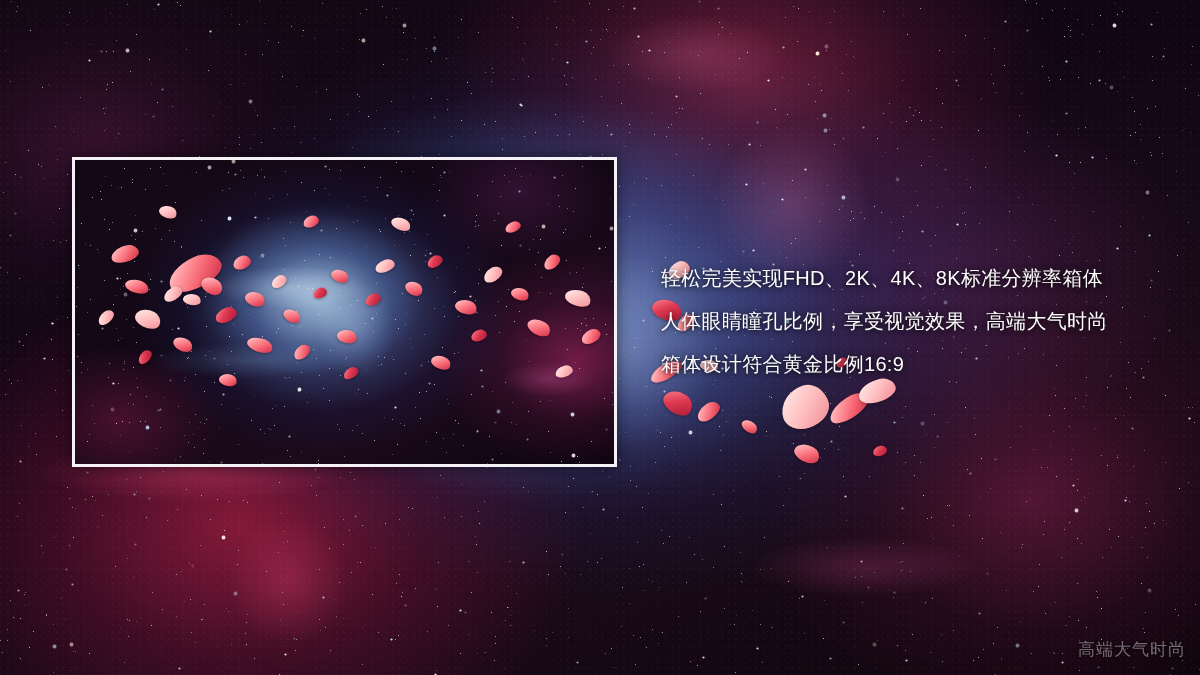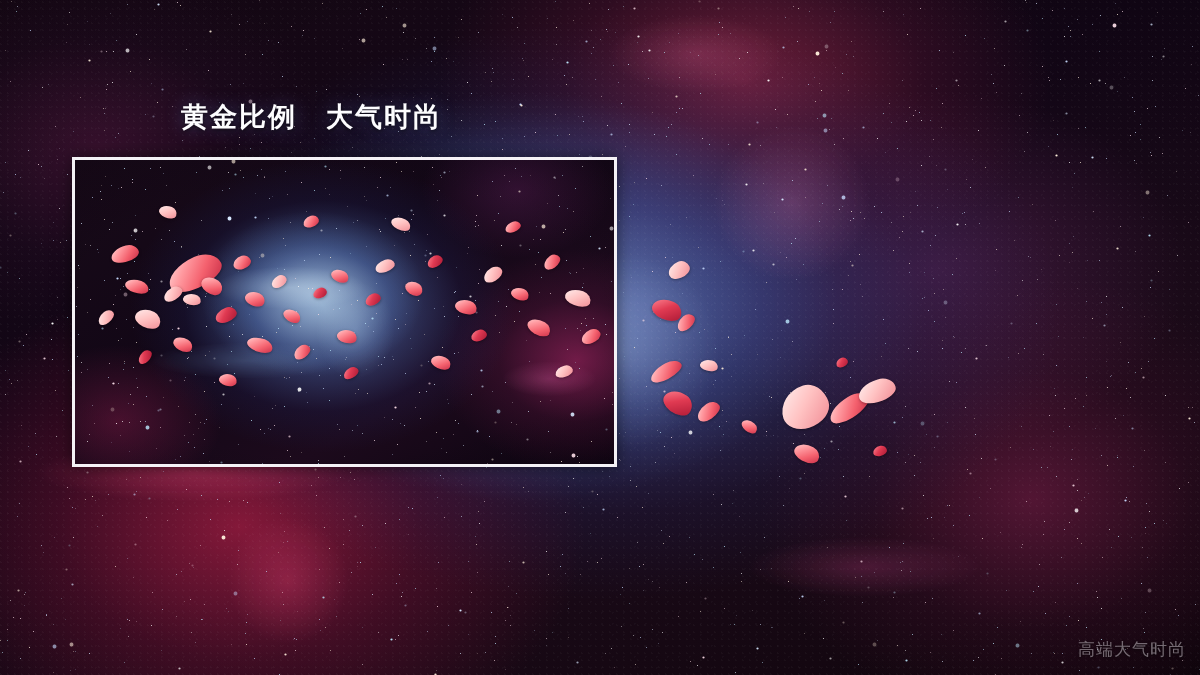--- a/index.html
+++ b/index.html
@@ -137,21 +137,20 @@
       <div class="petal" style="left: 696px; top: 404px; width: 25px; height: 15px; transform: rotate(-34deg);"></div>
       <div class="petal pale" style="left: 781px; top: 386px; width: 48px; height: 42px; transform: rotate(-18deg);"></div>
       <div class="petal" style="left: 827px; top: 398px; width: 44px; height: 20px; transform: rotate(-32deg);"></div>
       <div class="petal pale" style="left: 858px; top: 380px; width: 38px; height: 22px; transform: rotate(-16deg);"></div>
       <div class="petal" style="left: 794px; top: 445px; width: 26px; height: 17px; transform: rotate(28deg);"></div>
       <div class="petal dark" style="left: 873px; top: 446px; width: 14px; height: 10px; transform: rotate(-12deg);"></div>
       <div class="petal" style="left: 741px; top: 421px; width: 17px; height: 11px; transform: rotate(40deg);"></div>
       <div class="petal dark" style="left: 836px; top: 358px; width: 12px; height: 9px; transform: rotate(-20deg);"></div>
     </div>
 
-  <h1 id="title">黄金比例　大气时尚</h1>
 
   <div id="panel">
     <div id="panel-img"></div>
     <div id="panel-wisps"></div>
     <div class="starlayer" id="stars-panel" style="box-shadow: rgba(200, 220, 255, 0.34) 374px 11px 0px 0px, rgba(255, 240, 220, 0.71) 208px 78px 0px 0px, rgba(200, 220, 255, 0.77) 383px 263px 0px 0px, rgba(255, 240, 220, 0.94) 506px 163px 0px 0px, rgba(255, 240, 220, 0.29) 535px 38px 0px 0px, rgba(200, 220, 255, 0.27) 317px 196px 0px 0px, rgba(255, 255, 255, 0.59) 15px 85px 0px 0px, rgba(255, 225, 235, 0.76) 34px 203px 0px 0px, rgba(255, 240, 220, 0.35) 226px 292px 0px 0px, rgba(190, 235, 255, 0.35) 531px 269px 0px 0.6px, rgba(255, 240, 220, 0.48) 334px 71px 0px 0px, rgba(200, 220, 255, 0.42) 461px 66px 0px 0px, rgba(215, 232, 255, 0.62) 277px 270px 0px 0px, rgba(255, 225, 235, 0.77) 67px 71px 0px 0px, rgba(255, 240, 220, 0.97) 344px 232px 0px 0px, rgba(200, 220, 255, 0.86) 330px 213px 0px 0px, rgba(215, 232, 255, 0.64) 56px 75px 0px 0px, rgba(255, 240, 220, 0.28) 163px 248px 0px 0px, rgba(200, 220, 255, 0.91) 248px 228px 0px 0px, rgba(215, 232, 255, 0.66) 48px 126px 0px 0px, rgba(255, 225, 235, 0.61) 109px 220px 0px 0px, rgba(255, 255, 255, 0.85) 65px 261px 0px 0px, rgba(200, 220, 255, 0.32) 350px 95px 0px 0.6px, rgba(255, 255, 255, 0.3) 368px 146px 0px 0px, rgba(215, 232, 255, 0.82) 182px 15px 0px 0px, rgba(255, 255, 255, 0.3) 333px 307px 0px 0px, rgba(215, 232, 255, 0.74) 116px 191px 0px 0px, rgba(255, 255, 255, 0.48) 246px 70px 0px 0.6px, rgba(200, 220, 255, 0.97) 45px 118px 0px 0px, rgba(255, 255, 255, 0.86) 187px 176px 0px 0px, rgba(255, 255, 255, 0.26) 451px 180px 0px 0px, rgba(200, 220, 255, 0.38) 150px 150px 0px 0px, rgba(200, 220, 255, 0.48) 124px 103px 0px 0px, rgba(255, 225, 235, 0.69) 116px 305px 0px 0px, rgba(190, 235, 255, 0.31) 163px 111px 0px 0px, rgba(255, 225, 235, 0.42) 276px 144px 0px 0px, rgba(190, 235, 255, 0.95) 507px 127px 0px 0px, rgba(255, 225, 235, 0.86) 357px 7px 0px 0px, rgba(255, 240, 220, 0.95) 488px 72px 0px 0px, rgba(200, 220, 255, 0.53) 232px 242px 0px 0px, rgba(190, 235, 255, 0.64) 487px 15px 0px 0px, rgba(200, 220, 255, 0.75) 119px 287px 0px 0px, rgba(215, 232, 255, 0.49) 279px 172px 0px 0px, rgba(200, 220, 255, 0.92) 180px 57px 0px 0.6px, rgba(255, 255, 255, 0.79) 6px 202px 0px 0px, rgba(255, 225, 235, 0.85) 212px 290px 0px 0px, rgba(255, 225, 235, 0.48) 330px 164px 0px 0px, rgba(200, 220, 255, 0.8) 33px 217px 0px 0px, rgba(255, 240, 220, 0.39) 280px 233px 0px 0px, rgba(215, 232, 255, 0.85) 52px 126px 0px 0px, rgba(215, 232, 255, 0.45) 85px 249px 0px 0.6px, rgba(190, 235, 255, 0.92) 254px 240px 0px 0px, rgba(200, 220, 255, 0.85) 400px 140px 0px 0px, rgba(255, 225, 235, 0.49) 352px 74px 0px 0px, rgba(200, 220, 255, 0.53) 543px 200px 0px 0.6px, rgba(215, 232, 255, 0.95) 6px 63px 0px 0px, rgba(255, 255, 255, 0.7) 54px 262px 0px 0px, rgba(255, 225, 235, 0.75) 15px 139px 0px 0px, rgba(255, 225, 235, 0.42) 41px 168px 0px 0px, rgba(255, 225, 235, 0.67) 220px 118px 0px 0px, rgba(200, 220, 255, 0.87) 229px 100px 0px 0px, rgba(200, 220, 255, 0.8) 71px 236px 0px 0px, rgba(255, 255, 255, 0.48) 210px 85px 0px 0px, rgba(255, 255, 255, 0.52) 129px 279px 0px 0px, rgba(200, 220, 255, 0.88) 402px 270px 0px 0px, rgba(255, 225, 235, 0.73) 59px 70px 0px 0px, rgba(215, 232, 255, 0.7) 398px 304px 0px 0px, rgba(215, 232, 255, 0.92) 261px 68px 0px 0px, rgba(190, 235, 255, 0.71) 113px 282px 0px 0px, rgba(215, 232, 255, 0.61) 423px 141px 0px 0px, rgba(255, 255, 255, 0.47) 269px 296px 0px 0px, rgba(215, 232, 255, 0.98) 369px 156px 0px 0px, rgba(255, 225, 235, 0.88) 75px 119px 0px 0px, rgba(255, 225, 235, 0.48) 212px 34px 0px 0px, rgba(255, 255, 255, 0.61) 134px 7px 0px 1.4px, rgba(200, 220, 255, 0.55) 492px 48px 0px 0px, rgba(190, 235, 255, 0.79) 423px 53px 0px 0px, rgba(190, 235, 255, 0.48) 426px 293px 0px 0px, rgba(255, 225, 235, 0.35) 40px 135px 0px 0px, rgba(200, 220, 255, 0.96) 379px 193px 0px 0px, rgba(200, 220, 255, 0.93) 414px 276px 0px 0px, rgba(190, 235, 255, 0.9) 432px 305px 0px 0px, rgba(190, 235, 255, 0.85) 500px 28px 0px 0px, rgba(255, 240, 220, 0.61) 158px 1px 0px 1.4px, rgba(190, 235, 255, 0.98) 290px 163px 0px 0px, rgba(200, 220, 255, 0.64) 402px 271px 0px 0.6px, rgba(190, 235, 255, 0.3) 336px 188px 0px 0px, rgba(215, 232, 255, 0.44) 417px 231px 0px 0px, rgba(255, 225, 235, 0.37) 505px 170px 0px 0px, rgba(215, 232, 255, 0.97) 379px 132px 0px 0px, rgba(255, 255, 255, 0.63) 41px 263px 0px 0px, rgba(190, 235, 255, 0.82) 444px 151px 0px 0px, rgba(255, 225, 235, 0.95) 320px 247px 0px 0.6px, rgba(215, 232, 255, 0.92) 309px 197px 0px 0px, rgba(255, 255, 255, 0.9) 219px 153px 0px 0px, rgba(255, 255, 255, 0.88) 47px 261px 0px 0px, rgba(255, 240, 220, 0.89) 129px 231px 0px 0px, rgba(255, 240, 220, 0.81) 292px 233px 0px 0px, rgba(255, 225, 235, 0.29) 293px 166px 0px 0px, rgba(255, 240, 220, 0.61) 49px 201px 0px 0px, rgba(190, 235, 255, 0.98) 176px 260px 0px 0px, rgba(200, 220, 255, 0.98) 323px 168px 0px 0px, rgba(200, 220, 255, 0.67) 298px 171px 0px 0px, rgba(255, 255, 255, 0.35) 437px 242px 0px 0px, rgba(255, 225, 235, 0.73) 216px 158px 0px 0px, rgba(200, 220, 255, 0.32) 541px 32px 0px 0.6px, rgba(255, 240, 220, 0.3) 26px 25px 0px 0px, rgba(255, 240, 220, 0.7) 468px 66px 0px 1.4px, rgba(215, 232, 255, 0.36) 46px 178px 0px 0px, rgba(255, 255, 255, 0.37) 270px 199px 0px 0px, rgba(200, 220, 255, 0.82) 29px 120px 0px 0px, rgba(255, 255, 255, 0.43) 452px 279px 0px 0.6px, rgba(215, 232, 255, 0.9) 351px 231px 0px 0px, rgba(255, 255, 255, 0.96) 426px 85px 0px 0px, rgba(255, 225, 235, 0.4) 303px 205px 0px 0px, rgba(255, 255, 255, 0.42) 91px 25px 0px 0px, rgba(190, 235, 255, 0.55) 49px 203px 0px 0px, rgba(200, 220, 255, 0.38) 83px 250px 0px 0.6px, rgba(200, 220, 255, 0.95) 380px 131px 0px 0px, rgba(215, 232, 255, 0.89) 364px 30px 0px 0px, rgba(255, 255, 255, 0.39) 101px 309px 0px 0px, rgba(190, 235, 255, 0.75) 2px 196px 0px 0px, rgba(215, 232, 255, 0.31) 372px 239px 0px 0px, rgba(215, 232, 255, 0.75) 1px 146px 0px 0px, rgba(190, 235, 255, 0.77) 156px 191px 0px 0px, rgb(200, 220, 255) 539px 275px 0px 0px, rgba(200, 220, 255, 0.41) 53px 243px 0px 0px, rgba(255, 240, 220, 0.86) 100px 42px 0px 0px, rgba(190, 235, 255, 0.82) 264px 148px 0px 0px, rgba(255, 255, 255, 0.33) 445px 85px 0px 0.6px, rgba(215, 232, 255, 0.74) 383px 156px 0px 0px, rgba(255, 240, 220, 0.83) 106px 86px 0px 0px, rgba(255, 255, 255, 0.4) 383px 192px 0px 0px, rgba(215, 232, 255, 0.85) 491px 100px 0px 0px, rgba(200, 220, 255, 0.51) 183px 188px 0px 0px, rgba(190, 235, 255, 0.96) 209px 246px 0px 0px, rgba(200, 220, 255, 0.42) 88px 13px 0px 0px, rgba(190, 235, 255, 0.67) 121px 12px 0px 0px, rgba(255, 255, 255, 0.34) 123px 94px 0px 0px, rgba(255, 225, 235, 0.4) 258px 149px 0px 0px, rgba(255, 225, 235, 0.39) 50px 134px 0px 1.4px, rgba(255, 225, 235, 0.66) 214px 276px 0px 0.6px, rgba(190, 235, 255, 0.36) 61px 218px 0px 0px, rgba(215, 232, 255, 0.87) 244px 94px 0px 0px, rgba(190, 235, 255, 0.5) 310px 58px 0px 0px, rgba(215, 232, 255, 0.53) 29px 162px 0px 0px, rgba(255, 225, 235, 0.93) 305px 17px 0px 0px, rgba(255, 225, 235, 0.66) 85px 267px 0px 0px, rgba(215, 232, 255, 0.68) 97px 169px 0px 0px, rgba(190, 235, 255, 0.45) 282px 265px 0px 0px, rgba(255, 255, 255, 0.61) 120px 254px 0px 0px, rgba(255, 240, 220, 0.76) 241px 198px 0px 0px, rgba(255, 240, 220, 0.9) 320px 159px 0px 0px, rgba(190, 235, 255, 0.74) 168px 17px 0px 0px, rgba(255, 240, 220, 0.7) 420px 155px 0px 0px, rgba(255, 240, 220, 0.49) 417px 299px 0px 0.6px, rgba(255, 255, 255, 0.56) 329px 72px 0px 0px, rgba(215, 232, 255, 0.37) 480px 18px 0px 0px, rgba(190, 235, 255, 0.36) 275px 93px 0px 0px, rgba(190, 235, 255, 0.88) 70px 29px 0px 0px, rgba(255, 240, 220, 0.34) 88px 237px 0px 0px, rgba(190, 235, 255, 0.35) 437px 69px 0px 0px, rgba(255, 255, 255, 0.71) 400px 66px 0px 0px, rgba(255, 225, 235, 0.62) 302px 27px 0px 0px, rgba(215, 232, 255, 0.74) 542px 296px 0px 0px, rgba(255, 225, 235, 0.55) 537px 244px 0px 0px, rgba(215, 232, 255, 0.42) 211px 218px 0px 0px, rgba(190, 235, 255, 0.61) 152px 204px 0px 0px, rgba(255, 225, 235, 0.67) 265px 10px 0px 0px, rgba(255, 225, 235, 0.32) 10px 84px 0px 0px, rgba(255, 255, 255, 0.51) 86px 121px 0px 0.6px, rgba(255, 225, 235, 0.75) 304px 69px 0px 0px, rgba(200, 220, 255, 0.3) 23px 92px 0px 0px, rgba(215, 232, 255, 0.97) 396px 234px 0px 0px, rgba(215, 232, 255, 0.54) 339px 84px 0px 0px, rgba(255, 255, 255, 0.4) 109px 275px 0px 0px, rgba(255, 225, 235, 0.27) 179px 236px 0px 0px, rgba(255, 255, 255, 0.81) 85px 7px 0px 0px, rgba(255, 240, 220, 0.64) 215px 296px 0px 0px, rgba(200, 220, 255, 0.65) 490px 168px 0px 0px, rgba(255, 240, 220, 0.43) 184px 97px 0px 0px, rgba(255, 225, 235, 0.99) 529px 238px 0px 0px, rgba(255, 240, 220, 0.62) 424px 172px 0px 0px, rgba(255, 225, 235, 0.71) 189px 17px 0px 0px, rgba(255, 225, 235, 0.35) 358px 24px 0px 0px, rgba(200, 220, 255, 0.43) 325px 263px 0px 0px, rgba(255, 255, 255, 0.64) 502px 168px 0px 0px, rgba(255, 225, 235, 0.39) 338px 11px 0px 0px, rgba(190, 235, 255, 0.72) 70px 261px 0px 0px, rgba(215, 232, 255, 0.84) 473px 271px 0px 0px, rgba(255, 255, 255, 0.53) 318px 199px 0px 0px, rgba(255, 255, 255, 0.53) 225px 166px 0px 0px, rgba(255, 240, 220, 0.63) 132px 99px 0px 0.6px, rgba(255, 225, 235, 0.84) 237px 128px 0px 0px, rgba(255, 225, 235, 0.44) 19px 263px 0px 0px, rgba(255, 240, 220, 0.81) 361px 272px 0px 0px, rgba(255, 255, 255, 0.91) 226px 310px 0px 0px, rgba(255, 255, 255, 0.87) 112px 198px 0px 0px, rgba(190, 235, 255, 0.75) 484px 46px 0px 0px, rgba(190, 235, 255, 0.56) 187px 303px 0px 0px, rgba(255, 225, 235, 0.95) 465px 79px 0px 0px, rgba(255, 255, 255, 0.49) 371px 292px 0px 0px, rgba(255, 255, 255, 0.46) 475px 292px 0px 0px, rgba(200, 220, 255, 0.66) 52px 113px 0px 0px, rgba(255, 225, 235, 0.97) 38px 144px 0px 0px, rgba(255, 240, 220, 0.27) 134px 191px 0px 0px, rgba(255, 225, 235, 0.29) 475px 240px 0px 0px, rgba(215, 232, 255, 0.44) 163px 284px 0px 0px, rgba(200, 220, 255, 0.8) 406px 210px 0px 0.6px, rgba(255, 225, 235, 0.57) 393px 87px 0px 0px, rgba(255, 240, 220, 0.71) 326px 11px 0px 0px, rgba(255, 225, 235, 0.37) 254px 34px 0px 0px, rgba(215, 232, 255, 0.87) 465px 174px 0px 0px, rgba(255, 240, 220, 0.59) 170px 105px 0px 0px, rgba(200, 220, 255, 0.73) 75px 8px 0px 0px, rgba(215, 232, 255, 0.66) 195px 269px 0px 0px, rgba(215, 232, 255, 0.71) 194px 38px 0px 0px, rgba(255, 225, 235, 0.55) 214px 217px 0px 0px, rgba(255, 240, 220, 0.35) 472px 43px 0px 0px, rgba(215, 232, 255, 0.69) 37px 62px 0px 0px, rgba(255, 240, 220, 0.26) 4px 108px 0px 0px, rgba(255, 255, 255, 0.58) 86px 79px 0px 0px, rgba(255, 240, 220, 0.47) 125px 262px 0px 0px, rgba(255, 255, 255, 0.53) 215px 62px 0px 0px, rgba(215, 232, 255, 0.48) 336px 50px 0px 0.6px, rgba(255, 255, 255, 0.85) 243px 300px 0px 0px, rgba(255, 255, 255, 0.64) 507px 6px 0px 0px, rgba(190, 235, 255, 0.97) 59px 101px 0px 0px, rgba(255, 225, 235, 0.97) 63px 309px 0px 0px, rgba(255, 240, 220, 0.95) 282px 140px 0px 0px, rgba(200, 220, 255, 0.91) 99px 81px 0px 0px, rgba(255, 255, 255, 0.85) 153px 12px 0px 0px, rgba(200, 220, 255, 0.64) 359px 148px 0px 0px, rgba(255, 255, 255, 0.71) 62px 227px 0px 0px, rgba(255, 225, 235, 0.28) 265px 18px 0px 0px, rgba(255, 255, 255, 0.89) 12px 281px 0px 0px, rgba(255, 240, 220, 0.97) 486px 301px 0px 0px, rgba(215, 232, 255, 0.36) 291px 209px 0px 0px, rgba(215, 232, 255, 0.67) 209px 109px 0px 0px, rgba(255, 255, 255, 0.73) 395px 136px 0px 0.6px, rgba(255, 255, 255, 0.41) 434px 21px 0px 0px, rgba(255, 225, 235, 0.6) 404px 109px 0px 0px, rgb(215, 232, 255) 154px 58px 0px 1.4px, rgba(255, 225, 235, 0.41) 189px 16px 0px 0px, rgba(255, 240, 220, 0.26) 455px 15px 0px 0px, rgba(255, 225, 235, 0.82) 57px 22px 0px 0px, rgba(215, 232, 255, 0.64) 388px 285px 0px 0px, rgba(190, 235, 255, 0.85) 303px 196px 0px 0px, rgba(190, 235, 255, 0.69) 454px 89px 0px 0px, rgba(255, 225, 235, 0.36) 401px 152px 0px 0.6px, rgba(255, 255, 255, 0.46) 271px 197px 0px 0px, rgba(255, 255, 255, 0.27) 139px 198px 0px 0.6px, rgba(255, 240, 220, 0.83) 29px 59px 0px 0px, rgba(200, 220, 255, 0.4) 278px 62px 0px 0px, rgba(200, 220, 255, 0.62) 105px 296px 0px 0px, rgba(190, 235, 255, 0.65) 48px 209px 0px 0px, rgba(215, 232, 255, 0.87) 329px 265px 0px 0px, rgba(190, 235, 255, 0.89) 255px 190px 0px 0px, rgba(255, 240, 220, 0.92) 321px 2px 0px 0px, rgba(215, 232, 255, 0.32) 508px 123px 0px 0px, rgba(190, 235, 255, 0.36) 60px 55px 0px 0px, rgba(255, 240, 220, 0.96) 255px 97px 0px 0px, rgba(255, 240, 220, 0.4) 179px 138px 0px 0px, rgba(255, 255, 255, 0.46) 80px 68px 0px 0px, rgba(200, 220, 255, 0.7) 353px 201px 0px 0px, rgba(255, 225, 235, 0.95) 38px 223px 0px 0.6px, rgba(255, 225, 235, 0.31) 95px 220px 0px 0.6px, rgba(255, 255, 255, 0.26) 86px 195px 0px 0.6px, rgba(255, 240, 220, 0.58) 498px 51px 0px 0px, rgba(255, 225, 235, 0.89) 498px 295px 0px 1.4px, rgba(255, 255, 255, 0.61) 226px 212px 0px 0px, rgba(255, 240, 220, 0.37) 200px 245px 0px 0px, rgba(215, 232, 255, 0.39) 12px 209px 0px 0px, rgba(255, 255, 255, 0.96) 131px 166px 0px 0px, rgba(215, 232, 255, 0.5) 222px 202px 0px 0px, rgba(215, 232, 255, 0.77) 440px 8px 0px 0px, rgba(215, 232, 255, 0.77) 43px 223px 0px 0px, rgba(255, 225, 235, 0.58) 301px 153px 0px 0px, rgba(215, 232, 255, 0.86) 238px 189px 0px 0px, rgba(190, 235, 255, 0.79) 265px 215px 0px 0px, rgba(215, 232, 255, 0.88) 524px 88px 0px 0.6px, rgba(215, 232, 255, 0.87) 58px 207px 0px 0px, rgba(255, 255, 255, 0.76) 369px 55px 0px 0.6px, rgba(255, 225, 235, 0.42) 378px 274px 0px 0px, rgba(255, 255, 255, 0.95) 223px 126px 0px 0px, rgba(255, 255, 255, 0.26) 291px 40px 0px 0px, rgba(200, 220, 255, 0.99) 42px 118px 0px 0.6px, rgba(190, 235, 255, 0.51) 542px 305px 0px 0px, rgba(200, 220, 255, 0.55) 106px 87px 0px 0px, rgba(255, 255, 255, 0.51) 436px 262px 0px 0px, rgba(200, 220, 255, 0.33) 54px 291px 0px 0px, rgba(255, 240, 220, 0.62) 165px 10px 0px 0px, rgba(215, 232, 255, 0.36) 331px 153px 0px 0px, rgba(255, 225, 235, 0.84) 139px 222px 0px 0px, rgba(255, 240, 220, 0.35) 144px 267px 0px 0px, rgba(255, 255, 255, 0.87) 224px 229px 0px 1.4px, rgba(255, 255, 255, 0.72) 490px 69px 0px 0px, rgba(255, 255, 255, 0.92) 305px 71px 0px 0px, rgba(200, 220, 255, 0.83) 306px 204px 0px 0px, rgba(215, 232, 255, 0.27) 180px 33px 0px 0px, rgba(255, 255, 255, 0.54) 197px 248px 0px 0px, rgba(255, 255, 255, 0.71) 492px 189px 0px 0px, rgba(255, 240, 220, 0.77) 283px 229px 0px 0px, rgba(200, 220, 255, 0.75) 60px 79px 0px 0px, rgba(255, 225, 235, 0.55) 340px 247px 0px 0px, rgba(255, 255, 255, 0.32) 362px 40px 0px 0px, rgba(200, 220, 255, 0.75) 336px 59px 0px 0px, rgba(255, 255, 255, 0.53) 14px 274px 0px 0px, rgba(255, 225, 235, 0.89) 199px 265px 0px 0px, rgba(190, 235, 255, 0.58) 27px 168px 0px 0.6px, rgba(215, 232, 255, 0.96) 57px 19px 0px 0px, rgba(255, 240, 220, 0.46) 111px 144px 0px 0px, rgba(255, 225, 235, 0.86) 254px 9px 0px 0px, rgba(255, 240, 220, 0.56) 460px 104px 0px 0px, rgba(255, 225, 235, 0.93) 103px 168px 0px 0.6px, rgba(200, 220, 255, 0.72) 146px 244px 0px 0px, rgba(255, 255, 255, 0.56) 282px 60px 0px 0px, rgba(255, 255, 255, 0.78) 289px 7px 0px 0px, rgba(190, 235, 255, 0.42) 146px 302px 0px 0.6px, rgba(215, 232, 255, 0.51) 17px 245px 0px 0px, rgba(255, 240, 220, 0.6) 209px 217px 0px 0px, rgba(255, 240, 220, 0.26) 37px 249px 0px 1.4px, rgba(255, 225, 235, 0.98) 243px 154px 0px 0px, rgba(200, 220, 255, 0.31) 174px 154px 0px 0px, rgba(255, 240, 220, 0.43) 458px 79px 0px 0px, rgba(255, 240, 220, 0.66) 103px 304px 0px 0px, rgba(255, 240, 220, 0.35) 2px 127px 0px 0px, rgba(255, 255, 255, 0.64) 126px 60px 0px 0px, rgba(255, 240, 220, 0.97) 335px 95px 0px 0px, rgba(255, 240, 220, 0.4) 464px 132px 0px 0px, rgba(215, 232, 255, 0.58) 369px 12px 0px 0.6px, rgba(255, 225, 235, 0.9) 226px 22px 0px 0px, rgba(200, 220, 255, 0.5) 189px 273px 0px 0px, rgba(190, 235, 255, 0.61) 22px 89px 0px 0px, rgba(255, 255, 255, 0.63) 518px 158px 0px 0px, rgba(190, 235, 255, 0.92) 159px 213px 0px 0px, rgba(200, 220, 255, 0.87) 131px 259px 0px 0px, rgba(255, 255, 255, 0.44) 131px 133px 0px 0px, rgba(255, 240, 220, 0.27) 123px 268px 0px 0px, rgba(255, 225, 235, 0.28) 392px 93px 0px 0px, rgba(215, 232, 255, 0.89) 25px 31px 0px 0px, rgba(200, 220, 255, 0.46) 317px 294px 0px 0px, rgba(255, 225, 235, 0.81) 327px 133px 0px 0px, rgba(200, 220, 255, 0.29) 43px 28px 0px 0px, rgba(215, 232, 255, 0.96) 530px 164px 0px 0px, rgba(190, 235, 255, 0.55) 160px 14px 0px 0.6px, rgba(255, 240, 220, 0.37) 30px 16px 0px 0px, rgba(200, 220, 255, 0.94) 128px 293px 0px 0px, rgba(215, 232, 255, 0.97) 463px 166px 0px 0px, rgba(200, 220, 255, 0.67) 501px 306px 0px 0px, rgba(215, 232, 255, 0.71) 287px 273px 0px 0px, rgba(215, 232, 255, 0.88) 497px 254px 0px 1.4px, rgba(200, 220, 255, 0.48) 454px 201px 0px 0px, rgba(200, 220, 255, 0.6) 36px 25px 0px 0px, rgba(190, 235, 255, 0.48) 495px 113px 0px 0px, rgba(255, 240, 220, 0.74) 201px 172px 0px 0px, rgba(190, 235, 255, 0.89) 243px 303px 0px 0px, rgba(255, 225, 235, 0.91) 322px 284px 0px 0px, rgba(200, 220, 255, 0.26) 36px 282px 0px 0px, rgba(255, 240, 220, 0.64) 522px 178px 0px 0.6px, rgba(255, 225, 235, 0.34) 45px 275px 0px 0px, rgba(255, 240, 220, 0.86) 26px 39px 0px 0px, rgba(190, 235, 255, 0.26) 202px 108px 0px 0px, rgba(255, 255, 255, 0.35) 118px 274px 0px 0px, rgba(255, 255, 255, 0.51) 479px 17px 0px 0.6px, rgba(255, 255, 255, 0.32) 272px 46px 0px 0px, rgba(255, 225, 235, 0.58) 354px 223px 0px 0.6px, rgba(255, 240, 220, 0.77) 58px 244px 0px 0px, rgba(200, 220, 255, 0.69) 312px 35px 0px 0.6px, rgba(190, 235, 255, 0.35) 37px 223px 0px 0px, rgba(255, 225, 235, 0.94) 46px 27px 0px 0px, rgba(255, 255, 255, 0.71) 55px 234px 0px 0px, rgba(255, 225, 235, 0.41) 412px 303px 0px 0px, rgba(255, 240, 220, 0.6) 510px 158px 0px 0px, rgba(215, 232, 255, 0.48) 315px 27px 0px 0px, rgba(190, 235, 255, 0.83) 504px 208px 0px 0px, rgba(255, 240, 220, 0.92) 367px 187px 0px 0px, rgba(255, 225, 235, 0.56) 429px 15px 0px 0px, rgba(215, 232, 255, 0.25) 366px 288px 0px 0px, rgba(255, 240, 220, 0.49) 350px 101px 0px 0px, rgba(200, 220, 255, 0.95) 254px 208px 0px 0px, rgba(190, 235, 255, 0.63) 294px 137px 0px 0px, rgba(255, 240, 220, 0.38) 441px 264px 0px 0px, rgba(215, 232, 255, 0.52) 234px 186px 0px 0px, rgba(190, 235, 255, 0.86) 515px 76px 0px 0px, rgba(215, 232, 255, 0.54) 51px 159px 0px 0px, rgba(190, 235, 255, 0.49) 423px 251px 0px 1.4px, rgba(255, 225, 235, 0.37) 81px 288px 0px 0px, rgba(255, 255, 255, 0.44) 301px 123px 0px 0px, rgba(255, 240, 220, 0.6) 444px 31px 0px 0.6px, rgba(255, 240, 220, 0.25) 346px 205px 0px 0.6px, rgba(200, 220, 255, 0.55) 536px 121px 0px 0px, rgba(255, 255, 255, 0.95) 431px 146px 0px 0px, rgba(255, 225, 235, 0.6) 501px 112px 0px 0px, rgba(190, 235, 255, 0.77) 297px 158px 0px 0.6px, rgba(255, 240, 220, 0.88) 516px 281px 0px 0px, rgba(215, 232, 255, 0.73) 244px 215px 0px 0px, rgba(255, 255, 255, 0.81) 531px 174px 0px 0px, rgba(255, 240, 220, 0.57) 156px 146px 0px 0px, rgba(255, 240, 220, 0.42) 289px 36px 0px 0px, rgba(255, 240, 220, 0.49) 114px 262px 0px 0px, rgba(255, 240, 220, 0.25) 52px 94px 0px 0px, rgba(190, 235, 255, 0.98) 203px 168px 0px 0px, rgba(190, 235, 255, 0.37) 500px 202px 0px 0px, rgba(255, 240, 220, 0.47) 537px 232px 0px 0px, rgba(190, 235, 255, 0.55) 441px 63px 0px 0px, rgba(255, 240, 220, 0.35) 541px 21px 0px 0px, rgba(255, 240, 220, 0.3) 420px 262px 0px 0.6px, rgba(255, 255, 255, 0.91) 115px 111px 0px 1.4px, rgba(190, 235, 255, 0.56) 365px 15px 0px 0px, rgba(255, 225, 235, 0.78) 530px 87px 0px 0px, rgba(255, 240, 220, 0.84) 61px 182px 0px 0px, rgba(255, 255, 255, 0.67) 221px 151px 0px 0px, rgba(200, 220, 255, 0.27) 197px 36px 0px 0px, rgba(190, 235, 255, 0.39) 373px 243px 0px 0px, rgba(215, 232, 255, 0.94) 359px 224px 0px 0px, rgba(215, 232, 255, 0.57) 407px 226px 0px 0.6px, rgba(255, 255, 255, 0.97) 154px 176px 0px 0px, rgba(255, 225, 235, 0.6) 6px 212px 0px 0px, rgba(255, 240, 220, 0.51) 103px 246px 0px 0px, rgba(190, 235, 255, 0.34) 106px 186px 0px 1.4px, rgba(255, 240, 220, 0.94) 233px 128px 0px 0px, rgba(190, 235, 255, 0.89) 239px 30px 0px 0px, rgba(190, 235, 255, 0.34) 381px 107px 0px 0px, rgba(255, 240, 220, 0.61) 497px 253px 0px 0px, rgba(255, 225, 235, 0.69) 113px 197px 0px 0px, rgba(215, 232, 255, 0.73) 317px 259px 0px 0px, rgba(255, 225, 235, 0.94) 299px 280px 0px 0px, rgba(200, 220, 255, 0.3) 70px 131px 0px 0px, rgba(255, 255, 255, 0.96) 34px 69px 0px 0px, rgba(255, 255, 255, 0.57) 112px 147px 0px 0px, rgba(200, 220, 255, 0.6) 147px 30px 0px 0px, rgba(255, 240, 220, 0.59) 264px 269px 0px 0px, rgba(215, 232, 255, 0.92) 453px 251px 0px 0px, rgba(255, 240, 220, 0.43) 250px 28px 0px 0px, rgba(255, 240, 220, 0.77) 504px 302px 0px 0px, rgba(200, 220, 255, 0.4) 110px 217px 0px 0px, rgba(255, 225, 235, 0.46) 366px 17px 0px 0px, rgba(215, 232, 255, 0.47) 446px 16px 0px 0px, rgba(200, 220, 255, 0.85) 17px 37px 0px 0px, rgba(255, 225, 235, 0.95) 400px 61px 0px 0px, rgba(255, 240, 220, 0.69) 465px 241px 0px 0px, rgba(255, 225, 235, 0.86) 403px 123px 0px 0px, rgba(190, 235, 255, 0.82) 120px 214px 0px 0px, rgba(255, 255, 255, 0.36) 323px 55px 0px 0px, rgba(255, 240, 220, 0.56) 419px 60px 0px 0px, rgba(190, 235, 255, 0.48) 368px 278px 0px 0px, rgba(255, 240, 220, 0.97) 345px 258px 0px 0px, rgb(190, 235, 255) 49px 8px 0px 0px, rgba(255, 255, 255, 0.26) 184px 134px 0px 0px, rgba(255, 225, 235, 0.78) 475px 133px 0px 0px, rgba(255, 225, 235, 0.36) 319px 85px 0px 0px, rgba(255, 255, 255, 0.88) 167px 174px 0px 0px, rgba(190, 235, 255, 0.98) 217px 165px 0px 0px, rgba(200, 220, 255, 0.4) 193px 268px 0px 0px, rgba(255, 255, 255, 0.92) 502px 296px 0px 0px, rgba(255, 255, 255, 0.28) 134px 301px 0px 0px, rgba(255, 255, 255, 0.88) 380px 260px 0px 0px, rgba(200, 220, 255, 0.66) 193px 58px 0px 0px, rgba(255, 240, 220, 0.94) 402px 35px 0px 0px, rgba(200, 220, 255, 0.56) 129px 263px 0px 0px, rgba(255, 255, 255, 0.76) 483px 35px 0px 0px, rgba(255, 255, 255, 0.73) 355px 93px 0px 0.6px, rgba(190, 235, 255, 0.62) 250px 6px 0px 0.6px, rgba(255, 240, 220, 0.88) 439px 161px 0px 0px, rgba(255, 255, 255, 0.56) 536px 68px 0px 1.4px, rgba(190, 235, 255, 0.95) 74px 129px 0px 0px, rgba(200, 220, 255, 0.75) 417px 21px 0px 0px, rgba(215, 232, 255, 0.76) 103px 309px 0px 1.4px, rgba(255, 240, 220, 0.42) 12px 152px 0px 0px, rgba(215, 232, 255, 0.43) 73px 113px 0px 0px, rgba(200, 220, 255, 0.69) 433px 129px 0px 0px, rgba(255, 255, 255, 0.48) 425px 36px 0px 0px, rgba(215, 232, 255, 0.5) 58px 167px 0px 0px, rgba(255, 225, 235, 0.34) 309px 257px 0px 0px, rgba(200, 220, 255, 0.33) 100px 299px 0px 0px, rgba(255, 225, 235, 0.82) 401px 55px 0px 0px, rgba(200, 220, 255, 0.51) 186px 9px 0px 0px, rgba(190, 235, 255, 0.71) 502px 143px 0px 0.6px, rgba(255, 225, 235, 0.83) 338px 54px 0px 0px, rgba(255, 255, 255, 0.74) 130px 136px 0px 0px, rgba(190, 235, 255, 0.81) 72px 267px 0px 1.4px, rgba(255, 240, 220, 0.47) 349px 174px 0px 0px, rgba(255, 225, 235, 0.77) 32px 309px 0px 0px, rgba(215, 232, 255, 0.33) 432px 65px 0px 0px, rgba(200, 220, 255, 0.97) 511px 165px 0px 0px, rgba(255, 255, 255, 0.74) 60px 70px 0px 1.4px, rgba(255, 240, 220, 0.35) 231px 51px 0px 0px, rgba(255, 225, 235, 0.94) 41px 263px 0px 0px, rgba(255, 225, 235, 0.72) 403px 65px 0px 0px, rgba(215, 232, 255, 0.98) 3px 105px 0px 0px, rgba(200, 220, 255, 0.68) 3px 174px 0px 0px, rgba(190, 235, 255, 0.84) 463px 92px 0px 0px, rgba(255, 255, 255, 0.55) 103px 120px 0px 0px, rgba(190, 235, 255, 0.52) 483px 208px 0px 0px, rgba(255, 240, 220, 0.41) 187px 95px 0px 1.4px, rgba(200, 220, 255, 0.54) 158px 164px 0px 0px, rgba(215, 232, 255, 0.78) 430px 222px 0px 0px, rgba(190, 235, 255, 0.65) 154px 28px 0px 0px, rgba(255, 255, 255, 0.31) 386px 143px 0px 0.6px, rgba(255, 240, 220, 0.61) 130px 195px 0px 0px, rgba(215, 232, 255, 0.55) 262px 264px 0px 0px, rgba(200, 220, 255, 0.76) 264px 130px 0px 0px, rgba(215, 232, 255, 0.46) 351px 90px 0px 0px, rgba(255, 225, 235, 0.53) 362px 117px 0px 0px, rgba(255, 255, 255, 0.47) 223px 231px 0px 0px, rgba(200, 220, 255, 0.42) 291px 86px 0px 0px, rgba(255, 240, 220, 0.94) 343px 140px 0px 0px, rgba(190, 235, 255, 0.73) 466px 117px 0px 0px, rgba(200, 220, 255, 0.25) 231px 232px 0px 0px, rgba(255, 225, 235, 0.92) 185px 269px 0px 0px, rgba(255, 225, 235, 0.4) 508px 108px 0px 0px, rgba(255, 255, 255, 0.72) 94px 70px 0px 0px, rgba(255, 255, 255, 0.43) 351px 281px 0px 0px, rgba(200, 220, 255, 0.59) 210px 11px 0px 0px, rgba(255, 240, 220, 0.72) 43px 180px 0px 0px, rgba(190, 235, 255, 0.38) 335px 178px 0px 0px, rgba(190, 235, 255, 0.3) 494px 112px 0px 0px, rgba(200, 220, 255, 0.34) 45px 129px 0px 0px, rgba(255, 255, 255, 0.67) 148px 234px 0px 0.6px; width: 1px; height: 1px; background: transparent;"></div>
     <div id="petals-panel">
         <div class="petal" style="left: 92px; top: 98px; width: 56px; height: 30px; transform: rotate(-24deg);"></div>
         <div class="petal" style="left: 126px; top: 118px; width: 22px; height: 16px; transform: rotate(36deg);"></div>
         <div class="petal pale" style="left: 88px; top: 128px; width: 20px; height: 12px; transform: rotate(-30deg);"></div>
         <div class="petal pale" style="left: 108px; top: 134px; width: 18px; height: 11px; transform: rotate(12deg);"></div>
@@ -187,16 +186,21 @@
         <div class="petal" style="left: 228px; top: 56px; width: 16px; height: 11px; transform: rotate(-18deg);"></div>
         <div class="petal pale" style="left: 316px; top: 58px; width: 20px; height: 12px; transform: rotate(26deg);"></div>
         <div class="petal" style="left: 430px; top: 62px; width: 16px; height: 10px; transform: rotate(-20deg);"></div>
         <div class="petal" style="left: 144px; top: 214px; width: 18px; height: 12px; transform: rotate(16deg);"></div>
         <div class="petal dark" style="left: 268px; top: 208px; width: 16px; height: 10px; transform: rotate(-28deg);"></div>
         <div class="petal" style="left: 356px; top: 196px; width: 20px; height: 13px; transform: rotate(24deg);"></div>
         <div class="petal pale" style="left: 480px; top: 206px; width: 18px; height: 11px; transform: rotate(-16deg);"></div>
       </div>
   </div>
 
+  <div id="body-text">
+    <div class="line">轻松完美实现FHD、2K、4K、8K标准分辨率箱体</div>
+    <div class="line">人体眼睛瞳孔比例，享受视觉效果，高端大气时尚</div>
+    <div class="line">箱体设计符合黄金比例16:9</div>
+  </div>
 
   <div id="watermark">高端大气时尚</div>
 
 </div>
 
 </body></html>

